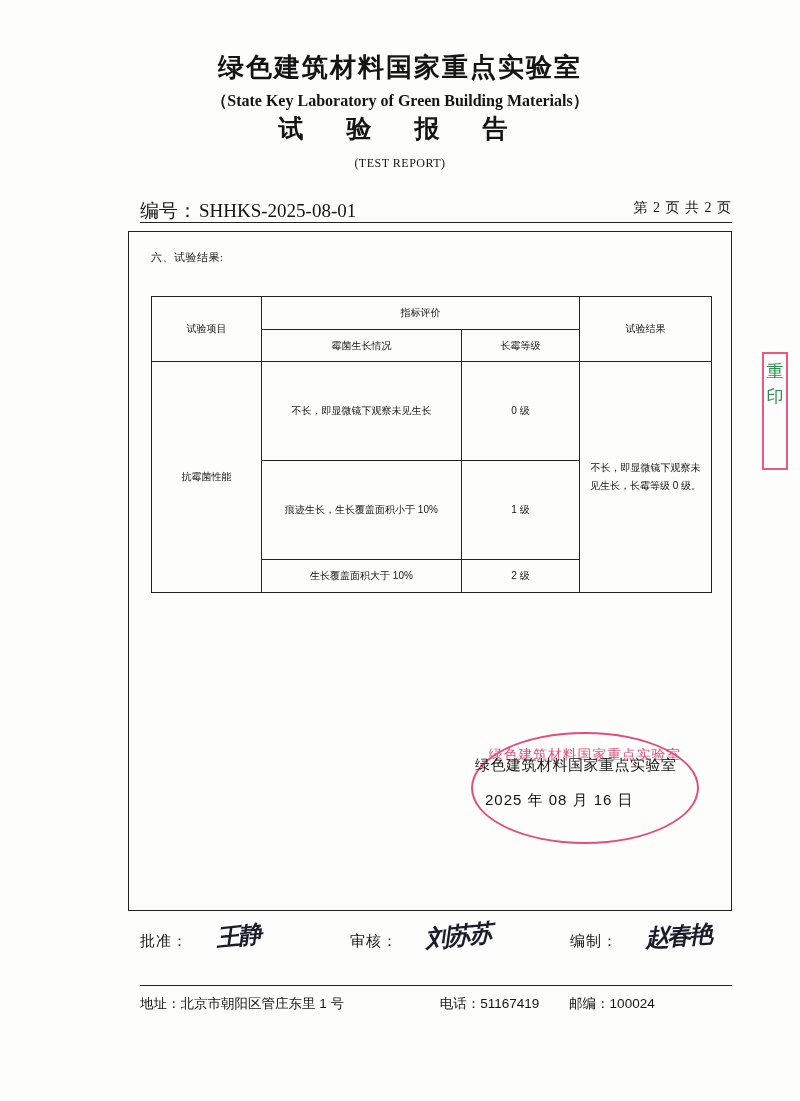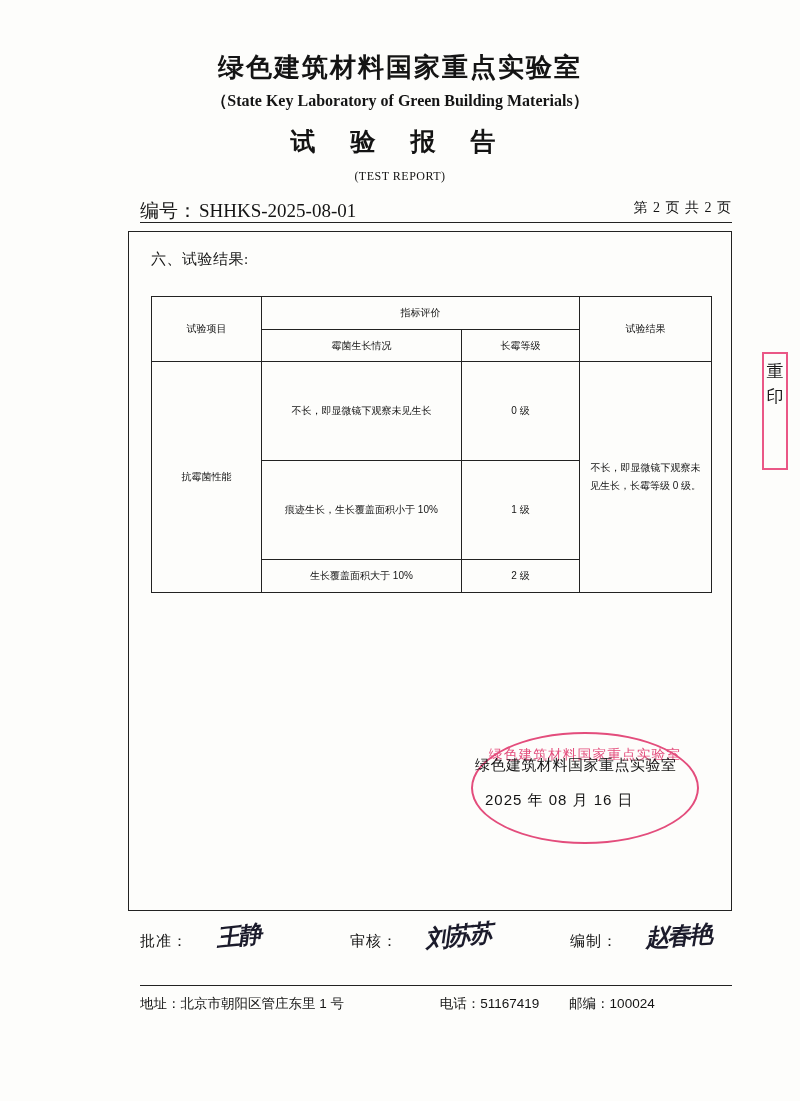--- a/index.html
+++ b/index.html
@@ -42,22 +42,21 @@
     font-size: 16px;
     font-weight: bold;
     margin-top: 6px;
     letter-spacing: 0px;
     font-family: "Liberation Serif", "DejaVu Serif", serif;
   }
   .report-title-cn {
     font-size: 25px;
     font-weight: bold;
     letter-spacing: 14px;
-    margin-top: 13px;
-    font-family: Liberation Sans, sans-serif;
+    font-family: Liberation Mono, monospace;
     text-align: center;
   }
   .report-title-en {
     font-size: 12px;
     margin-top: 11px;
     letter-spacing: 0.5px;
   }
 
   
   .meta-row {
@@ -102,21 +101,21 @@
     top: 231px;
     width: 604px;
     height: 680px;
     border: 1.6px solid #222;
     box-sizing: border-box;
   }
   .section-title {
     position: absolute;
     left: 22px;
     top: 18px;
-    font-size: 15px;
+    font-size: 11px;
     font-family: Liberation Serif, serif;
     letter-spacing: 0.5px;
   }
 
   
   .result-table {
     position: absolute;
     left: 22px;
     top: 64px;
     width: 560px;
@@ -204,21 +203,21 @@
   }
 
   
   .side-stamp {
     position: absolute;
     right: 12px;
     top: 352px;
     width: 26px;
     height: 118px;
     border: 2px solid #e8467a;
-    color: #000000;
+    color: #15803d;
     text-align: center;
     font-size: 17px;
     line-height: 1.45;
     padding-top: 6px;
     box-sizing: border-box;
     font-family: "Liberation Sans", "DejaVu Sans", sans-serif;
     opacity: 0.9;
   }
 
   

